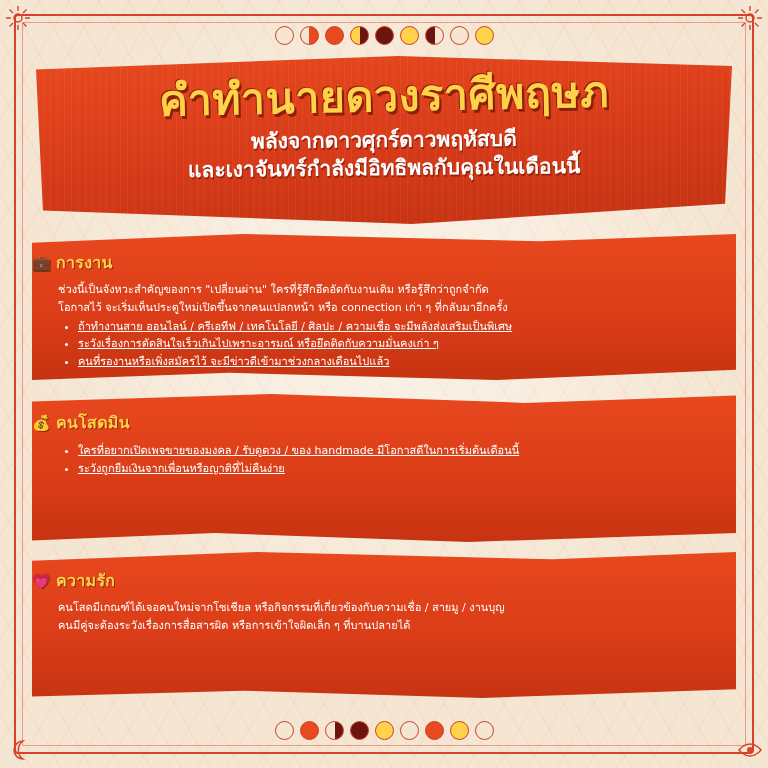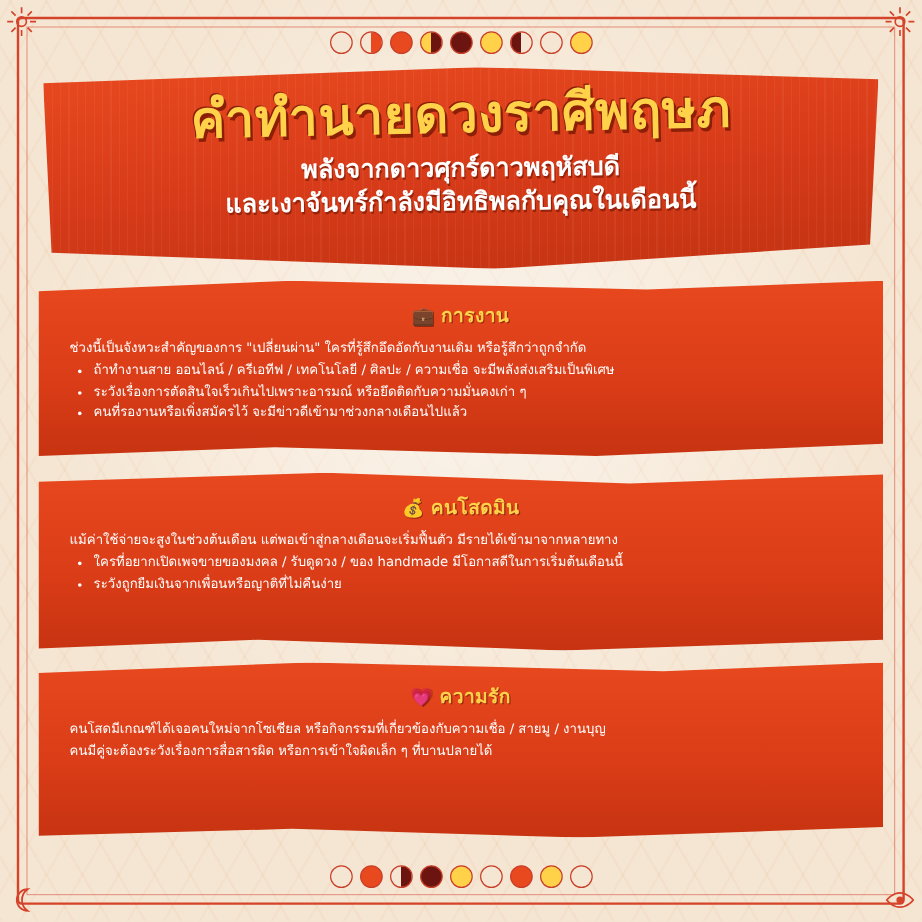--- a/index.html
+++ b/index.html
@@ -84,31 +84,31 @@
     position:absolute;left:32px;right:32px;
     background:linear-gradient(180deg,#e8481e 0%,#d93c17 60%,#c73311 100%);
     color:#fff;
     box-shadow:0 5px 0 rgba(150,35,15,.30);
   }
   .p1{top:234px;height:146px;clip-path:polygon(0% 6%, 30% 0%, 72% 5%, 100% 0%, 100% 93%, 66% 100%, 28% 95%, 0% 100%);}
   .p2{top:394px;height:148px;clip-path:polygon(0% 5%, 34% 0%, 70% 6%, 100% 1%, 100% 94%, 62% 100%, 26% 94%, 0% 99%);}
   .p3{top:552px;height:146px;clip-path:polygon(0% 6%, 32% 0%, 74% 5%, 100% 0%, 100% 94%, 64% 100%, 30% 95%, 0% 99%);}
 
   .panel-head{
-    text-align:center;font-weight:bold;font-size:16px;color:#ffd24a;
+    font-weight:bold;font-size:16px;color:#ffd24a;
     padding-top:16px;letter-spacing:.3px;
     text-shadow:1px 1px 0 rgba(120,25,5,.7);
   }
   .panel-head .ic{margin-right:5px;font-size:15px;}
   .panel-body{
     padding:6px 26px 0 26px;font-size:11px;line-height:1.62;
   }
   .panel-body p{margin:0;}
   .bullets{margin:1px 0 0 0;padding-left:20px;}
-  .bullets li{margin:0;padding:0;}
+  .bullets li{margin:0;padding:0;text-decoration:underline;}
 
   
   .txtline{display:block;}
 </style>
 </head>
 <body>
 
 <div class="bg-texture"></div>
 
 <div class="frame"></div>
@@ -165,34 +165,34 @@
     </div>
   </div>
 </div>
 
 <div class="panel p1">
   <div class="panel-head">
     <span class="ic">💼</span><span>การงาน</span>
   </div>
   <div class="panel-body">
     <p>ช่วงนี้เป็นจังหวะสำคัญของการ "เปลี่ยนผ่าน" ใครที่รู้สึกอึดอัดกับงานเดิม หรือรู้สึกว่าถูกจำกัด</p>
+    <p>โอกาสไว้ จะเริ่มเห็นประตูใหม่เปิดขึ้นจากคนแปลกหน้า หรือ connection เก่า ๆ ที่กลับมาอีกครั้ง</p>
     <ul class="bullets">
       <li>ถ้าทำงานสาย ออนไลน์ / ครีเอทีฟ / เทคโนโลยี / ศิลปะ / ความเชื่อ จะมีพลังส่งเสริมเป็นพิเศษ</li>
       <li>ระวังเรื่องการตัดสินใจเร็วเกินไปเพราะอารมณ์ หรือยึดติดกับความมั่นคงเก่า ๆ</li>
       <li>คนที่รองานหรือเพิ่งสมัครไว้ จะมีข่าวดีเข้ามาช่วงกลางเดือนไปแล้ว</li>
     </ul>
   </div>
 </div>
 
 <div class="panel p2">
   <div class="panel-head">
     <span class="ic">💰</span><span>คนโสดมิน</span>
   </div>
   <div class="panel-body">
-    <p>แม้ค่าใช้จ่ายจะสูงในช่วงต้นเดือน แต่พอเข้าสู่กลางเดือนจะเริ่มฟื้นตัว มีรายได้เข้ามาจากหลายทาง</p>
     <ul class="bullets">
       <li>ใครที่อยากเปิดเพจขายของมงคล / รับดูดวง / ของ handmade มีโอกาสดีในการเริ่มต้นเดือนนี้</li>
       <li>ระวังถูกยืมเงินจากเพื่อนหรือญาติที่ไม่คืนง่าย</li>
     </ul>
   </div>
 </div>
 
 <div class="panel p3">
   <div class="panel-head">
     <span class="ic">💗</span><span>ความรัก</span>

